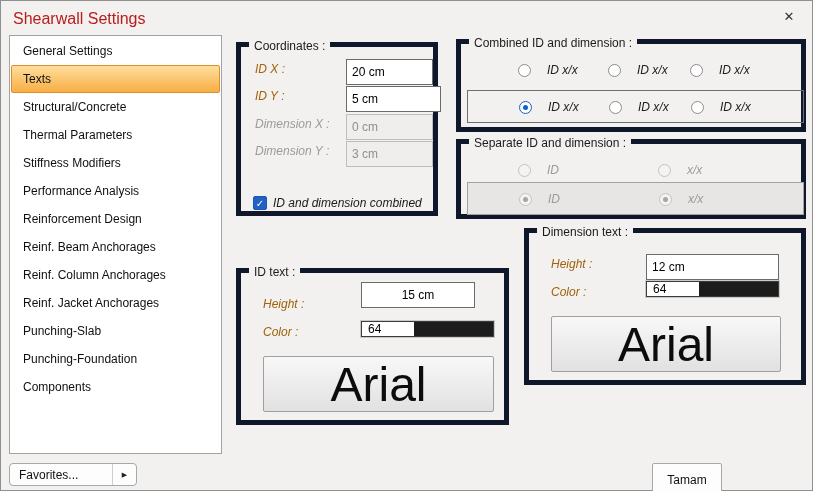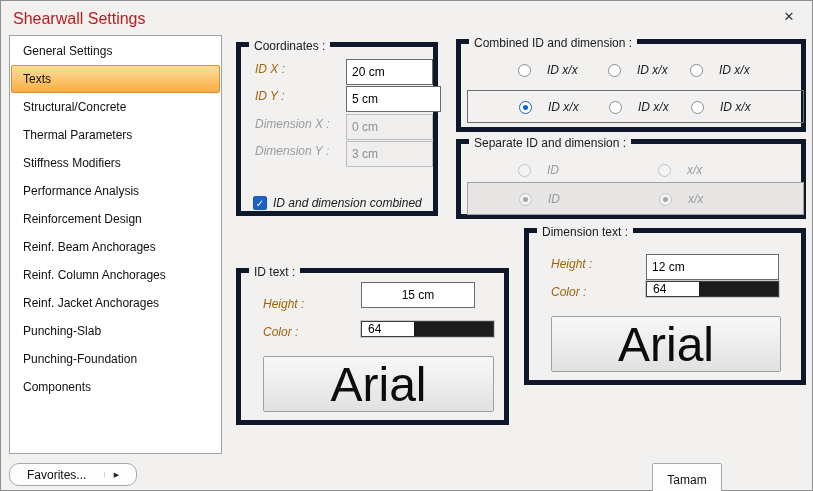--- a/index.html
+++ b/index.html
@@ -34,22 +34,22 @@
     padding-left: 11px; font-size: 12px; color: #101010; margin: 0 1px;
     border: 1px solid transparent; border-radius: 2px;
   }
   .side-item.selected {
     background: linear-gradient(#fede9e, #f8ae43);
     border: 1px solid #db8f2e;
     text-align: right;
   }
   .fav-btn {
     position: absolute; left: 8px; top: 462px; width: 128px; height: 23px;
-    background: #fdfdfd; border: 1px solid #a8a8a8; border-radius: 10px;
-    display: flex; align-items: center; font-family: inherit; padding: 8px;
+    background: #fdfdfd; border: 1px solid #a8a8a8; border-radius: 4px;
+    display: flex; align-items: center; font-family: inherit; padding: 0;
   }
   .fav-label { flex: 1; text-align: left; padding-left: 9px; font-size: 12px; color: #111; }
   .fav-arrow {
     width: 24px; height: 100%; border-left: 1px solid #cfcfcf;
     display: flex; align-items: center; justify-content: center;
     font-size: 7px; color: #222;
   }
   
   .group { position: absolute; border: 5px solid #0f172a; text-decoration: underline; }
   .legend {

